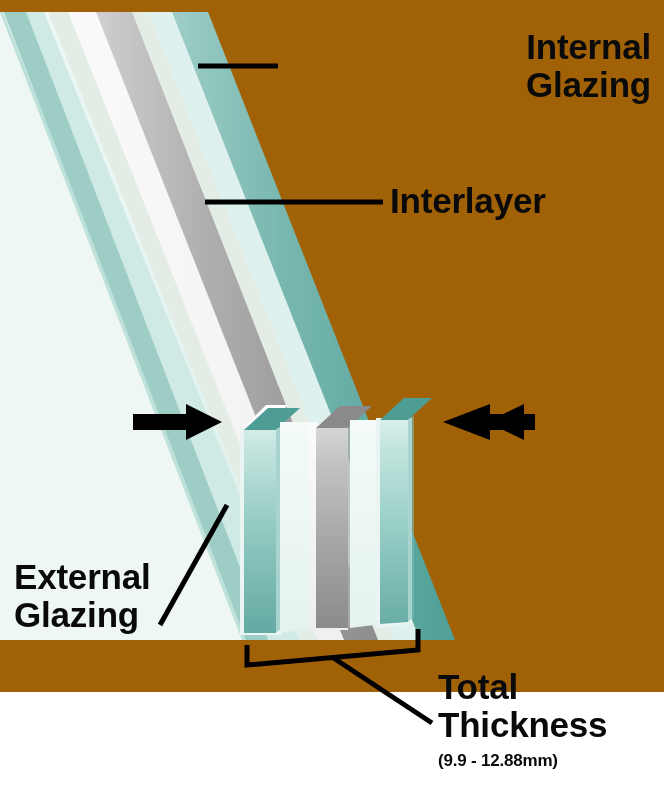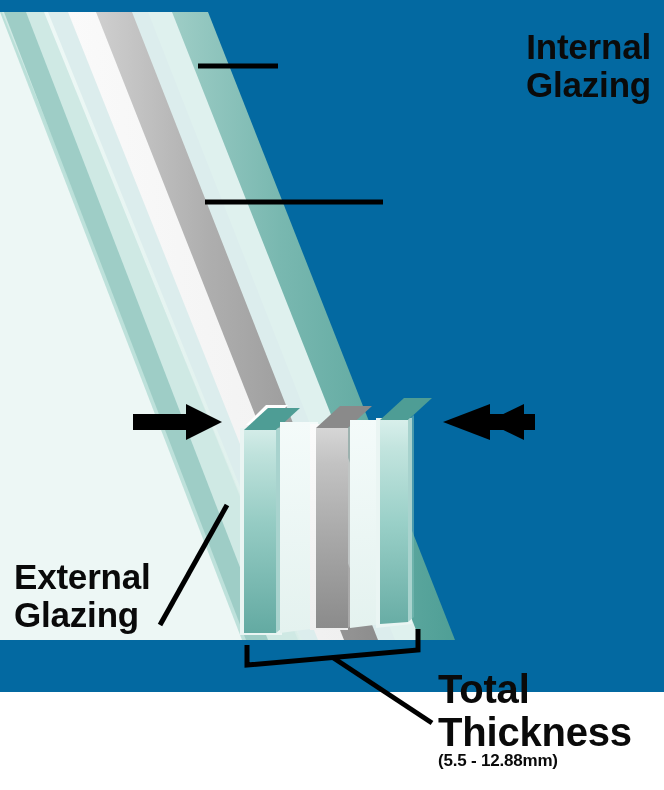--- a/index.html
+++ b/index.html
@@ -10,21 +10,21 @@
   body {
     width: 664px;
     height: 790px;
     font-family: "Liberation Sans", sans-serif;
     overflow: hidden;
   }
   #diagram-root {
     position: relative;
     width: 664px;
     height: 692px;
-    background: #0369a1;
+    background: #a16207;
   }
   svg.stage {
     position: absolute;
     top: 0;
     left: 0;
     width: 664px;
     height: 790px;
     display: block;
   }
   .label-text {
@@ -49,21 +49,21 @@
     font-size: 35px;
   }
   #label-external-glazing {
     left: 14px;
     top: 558px;
     font-size: 35px;
   }
   #label-total-thickness {
     left: 438px;
     top: 668px;
-    font-size: 40px;
+    font-size: 35px;
   }
   #label-total-thickness-sub {
     left: 438px;
     top: 752px;
     font-size: 17px;
     font-weight: bold;
   }
 </style>
 </head>
 <body>
@@ -207,22 +207,23 @@
     <g>
       <rect x="478" y="414" width="57" height="16" fill="#000000"></rect>
       <polygon points="487,422 524,404 524,440" fill="#000000"></polygon>
       <polygon points="443,422 490,404 490,440" fill="#000000"></polygon>
     </g>
   </svg>
 
   <div class="label-text" id="label-internal-glazing">Internal
 Glazing</div>
 
+  <div class="label-text" id="label-interlayer">Interlayer</div>
 
   <div class="label-text" id="label-external-glazing">External
 Glazing</div>
 
   <div class="label-text" id="label-total-thickness">Total
 Thickness</div>
 
-  <div class="label-text" id="label-total-thickness-sub">(5.5 - 12.88mm)</div>
+  <div class="label-text" id="label-total-thickness-sub">(9.9 - 12.88mm)</div>
 
 </div>
 
 </body></html>

